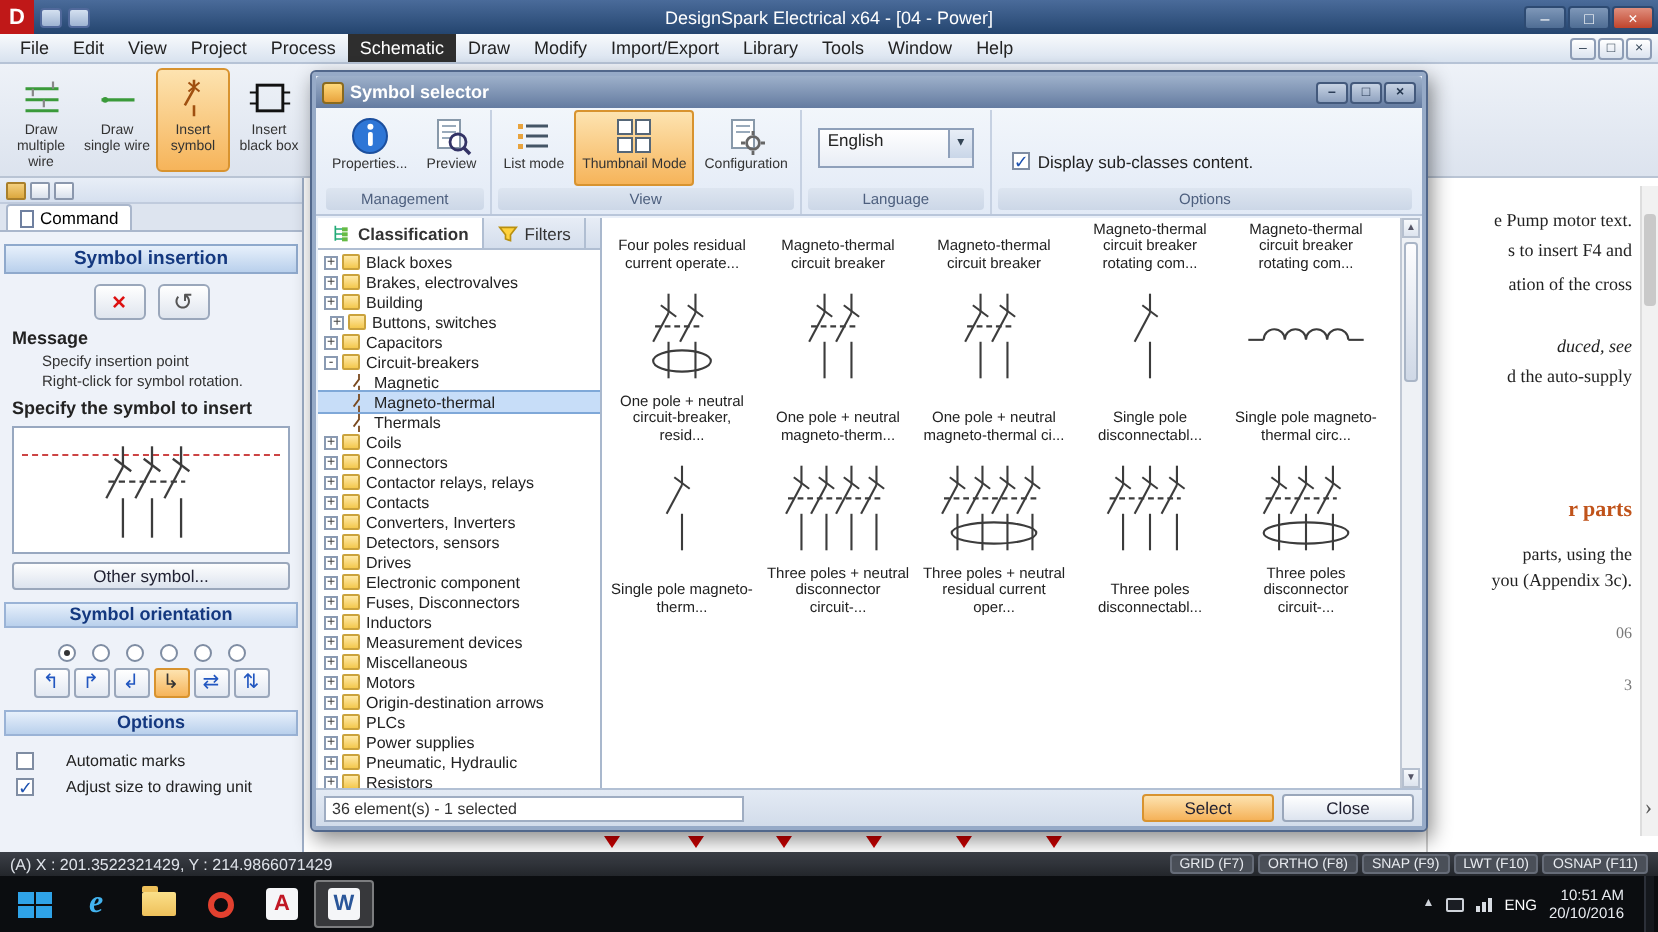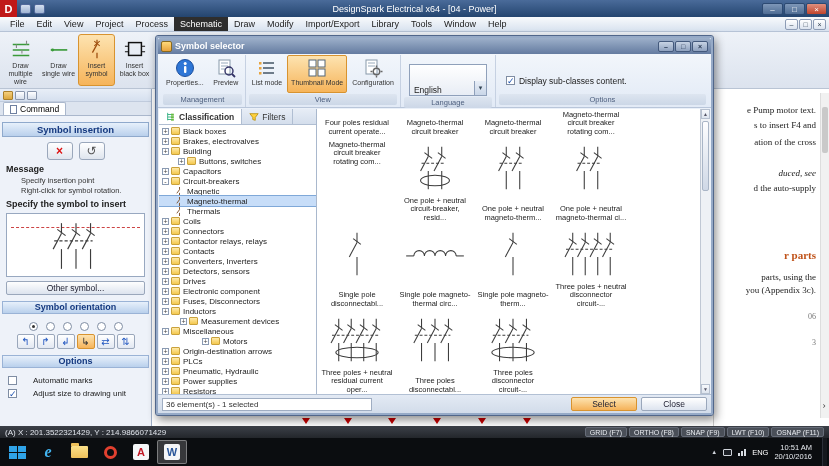--- a/index.html
+++ b/index.html
@@ -119,26 +119,26 @@
   .dlg-btn.closeb::before{content:"×"}
   .dlg-ribbon{height:54px;margin:0 2px;background:linear-gradient(#f2f6fb,#e2eaf6);border-bottom:1px solid #b9c6da;display:flex;padding:1px 2px 0}
   .grp{display:flex;flex-direction:column;border-right:1px solid #c6d1e2;padding:0 2px}
   .grp:last-child{border-right:none;flex:1}
   .grp-body{flex:1;display:flex;align-items:stretch;gap:1px}
   .rb-btn{display:flex;flex-direction:column;align-items:center;padding:2px 3px 0;font-size:7px;line-height:8px;text-align:center;color:#333;border:1px solid transparent;border-radius:2px;min-width:34px}
   .rb-btn .ico{width:20px;height:20px;margin-bottom:1px}
   .rb-btn .ico svg{width:100%;height:100%}
   .rb-btn.active{background:linear-gradient(#fde3b0,#f6b45a);border-color:#d8932f}
   .grp-label{height:11px;font-size:7.5px;color:#4d5f7e;text-align:center;line-height:11px;background:linear-gradient(#dde5f0,#ccd7e7);border-radius:2px;margin:1px 1px 2px}
-  .lang-select{width:78px;height:32px;border:1px solid #8fa0ba;background:linear-gradient(#fff,#e8edf5);font-size:8.5px;display:flex;align-items:flex-end;padding:0 0 0 4px;margin:9px 6px 0;color:#222}
+  .lang-select{width:78px;height:20px;border:1px solid #8fa0ba;background:linear-gradient(#fff,#e8edf5);font-size:8.5px;display:flex;align-items:flex-start;padding:0 0 0 4px;margin:9px 6px 0;color:#222}
   .sel-arrow{margin-left:auto;width:12px;height:14px;background:linear-gradient(#e8eef7,#c9d6e8);border-left:1px solid #8fa0ba;font-size:7px;text-align:center;line-height:13px;color:#345}
   .sel-arrow::before{content:"▾"}
   .opt-check{display:flex;align-items:center;gap:4px;font-size:8.5px;margin:13px 8px 0;color:#222}
   .dlg-body{position:absolute;top:73px;bottom:21px;left:3px;right:3px;display:flex;background:#fff}
-  .tree-pane{width:158px;border-right:1px solid #a9b8cd;display:flex;flex-direction:column;background:#fff}
+  .tree-pane{width:142px;border-right:1px solid #a9b8cd;display:flex;flex-direction:column;background:#fff}
   .tree-tabs{height:16px;display:flex;background:linear-gradient(#e7edf6,#d4deec);border-bottom:1px solid #b0bed2}
   .tree-tab{display:flex;align-items:center;gap:3px;padding:0 7px;font-size:8.5px;border-right:1px solid #b0bed2;color:#333}
   .tree-tab.active{background:#fff;font-weight:bold}
   .tree-tab .tico{width:10px;height:10px}
   .tree-tab .tico svg{width:100%;height:100%}
   .tree-list{flex:1;overflow:hidden;padding-top:1px;background:#fff}
   .tree-item{height:10px;display:flex;align-items:center;font-size:8px;color:#222;white-space:nowrap}
   .tree-item.selected{background:#c7ddf8;outline:1px solid #7fa8d8}
   .expander{width:7px;height:7px;border:1px solid #8a9ab2;background:#fff;font-size:7px;line-height:5px;text-align:center;color:#444;margin-right:2px;flex:none}
   .node-ico{width:9px;height:8px;background:linear-gradient(#ffe9a8,#f4c84e);border:1px solid #caa23c;margin-right:3px;flex:none;border-radius:1px}
@@ -462,21 +462,21 @@
             <div class="tree-item" style="padding-left: 3px;">
               <span class="expander">+</span>
               <span class="node-ico"></span>
               <span>Brakes, electrovalves</span>
             </div>
             <div class="tree-item" style="padding-left: 3px;">
               <span class="expander">+</span>
               <span class="node-ico"></span>
               <span>Building</span>
             </div>
-            <div class="tree-item" style="padding-left: 19px;">
+            <div class="tree-item" style="padding-left: 6px;">
               <span class="expander">+</span>
               <span class="node-ico"></span>
               <span>Buttons, switches</span>
             </div>
             <div class="tree-item" style="padding-left: 3px;">
               <span class="expander">+</span>
               <span class="node-ico"></span>
               <span>Capacitors</span>
             </div>
             <div class="tree-item" style="padding-left: 3px;">
@@ -551,54 +551,54 @@
             <div class="tree-item" style="padding-left: 3px;">
               <span class="expander">+</span>
               <span class="node-ico"></span>
               <span>Fuses, Disconnectors</span>
             </div>
             <div class="tree-item" style="padding-left: 3px;">
               <span class="expander">+</span>
               <span class="node-ico"></span>
               <span>Inductors</span>
             </div>
-            <div class="tree-item" style="padding-left: 21px;">
+            <div class="tree-item" style="padding-left: 3px;">
               <span class="expander">+</span>
               <span class="node-ico"></span>
               <span>Measurement devices</span>
             </div>
             <div class="tree-item" style="padding-left: 3px;">
               <span class="expander">+</span>
               <span class="node-ico"></span>
               <span>Miscellaneous</span>
             </div>
-            <div class="tree-item" style="padding-left: 3px; margin-left: 40px;">
+            <div class="tree-item" style="padding-left: 3px;">
               <span class="expander">+</span>
               <span class="node-ico"></span>
               <span>Motors</span>
             </div>
             <div class="tree-item" style="padding-left: 3px;">
               <span class="expander">+</span>
               <span class="node-ico"></span>
               <span>Origin-destination arrows</span>
             </div>
             <div class="tree-item" style="padding-left: 3px;">
               <span class="expander">+</span>
               <span class="node-ico"></span>
               <span>PLCs</span>
             </div>
             <div class="tree-item" style="padding-left: 3px;">
               <span class="expander">+</span>
               <span class="node-ico"></span>
+              <span>Power supplies</span>
+            </div>
+            <div class="tree-item" style="padding-left: 3px;">
+              <span class="expander">+</span>
+              <span class="node-ico"></span>
               <span>Pneumatic, Hydraulic</span>
-            </div>
-            <div class="tree-item" style="padding-left: 3px;">
-              <span class="expander">+</span>
-              <span class="node-ico"></span>
-              <span>Power supplies</span>
             </div>
             <div class="tree-item" style="padding-left: 3px;">
               <span class="expander">+</span>
               <span class="node-ico"></span>
               <span>Resistors</span>
             </div>
           </div>
       </div>
       <div class="grid-pane">
           <div class="cell partial">

